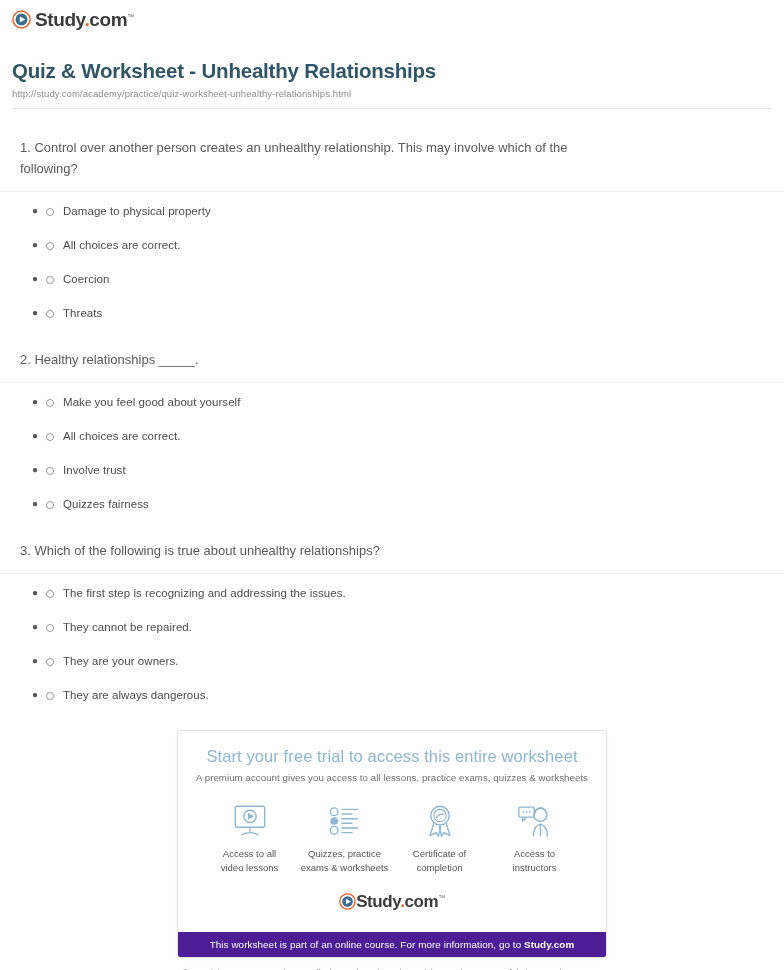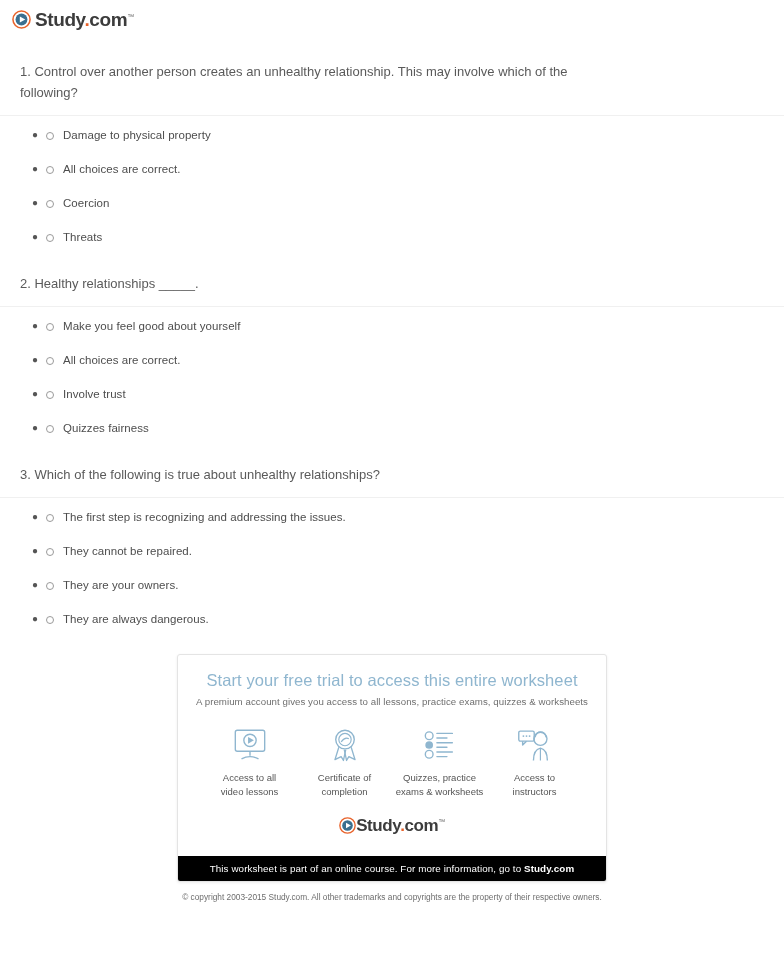--- a/index.html
+++ b/index.html
@@ -192,21 +192,21 @@
   }
   .promo-logo .logo-text {
     font-size: 17px;
   }
   .promo-logo .logo-mark {
     width: 17px;
     height: 17px;
     flex: 0 0 17px;
   }
   .promo-bar {
-    background: #000000;
+    background: #4c1d95;
     color: #ffffff;
     text-align: center;
     font-size: 9.8px;
     padding: 7px 4px;
     letter-spacing: 0.1px;
   }
   .promo-bar b {
     font-weight: bold;
   }
 
@@ -229,20 +229,24 @@
         <svg width="19" height="19" viewBox="0 0 40 40">
           <circle cx="20" cy="20" r="18" fill="none" stroke="#e8622a" stroke-width="3.2"></circle>
           <circle cx="20" cy="20" r="12.5" fill="#3b6f8f"></circle>
           <polygon points="16.5,13.5 28,20 16.5,26.5" fill="#ffffff"></polygon>
         </svg>
       </span>
       <span class="logo-text"><span>Study</span><span class="dot">.</span><span>com</span><span class="logo-tm">™</span></span>
     </div>
   </div>
 
+  <div class="title-block">
+    <h1 class="doc-title">Quiz &amp; Worksheet - Unhealthy Relationships</h1>
+    <p class="doc-url">http://study.com/academy/practice/quiz-worksheet-unhealthy-relationships.html</p>
+  </div>
 
   <div class="questions">
 
     <div class="question-block">
       <p class="question-text">1. Control over another person creates an unhealthy relationship. This may involve which of the following?</p>
       <hr class="question-rule">
       <ul class="options">
         <li class="option-row">
           <span class="option-bullet">●</span>
           <span class="radio-dot"></span>
@@ -336,53 +340,53 @@
                 <rect x="5" y="3" width="38" height="27" rx="2.5" fill="none" stroke="#8fb6cf" stroke-width="1.8"></rect>
                 <circle cx="24" cy="16" r="8" fill="none" stroke="#8fb6cf" stroke-width="1.8"></circle>
                 <polygon points="21.5,11.5 29,16 21.5,20.5" fill="#8fb6cf"></polygon>
                 <path d="M24 30 L24 36" stroke="#8fb6cf" stroke-width="1.8" fill="none"></path>
                 <path d="M13 40 Q24 34 35 40" stroke="#8fb6cf" stroke-width="1.8" fill="none"></path>
               </svg>
             </div>
             <div class="feature-label">
               <span>Access to all</span><br>
               <span>video lessons</span>
-            </div>
-          </div>
-
-          <div class="feature">
-            <div class="feature-icon">
-              <svg width="38" height="34" viewBox="0 0 48 44">
-                <circle cx="24" cy="15" r="12" fill="none" stroke="#8fb6cf" stroke-width="1.8"></circle>
-                <circle cx="24" cy="15" r="8" fill="none" stroke="#8fb6cf" stroke-width="1.5"></circle>
-                <path d="M19 18 Q24 11 29 14" stroke="#8fb6cf" stroke-width="1.5" fill="none"></path>
-                <path d="M16 25 L11 41 L19 37 L22 42 L25 28" fill="none" stroke="#8fb6cf" stroke-width="1.7" stroke-linejoin="round"></path>
-                <path d="M32 25 L37 41 L29 37 L26 42 L23 28" fill="none" stroke="#8fb6cf" stroke-width="1.7" stroke-linejoin="round"></path>
-              </svg>
-            </div>
-            <div class="feature-label">
-              <span>Certificate of</span><br>
-              <span>completion</span>
             </div>
           </div>
 
           <div class="feature">
             <div class="feature-icon">
               <svg width="38" height="34" viewBox="0 0 48 44">
                 <circle cx="10" cy="10" r="5" fill="none" stroke="#8fb6cf" stroke-width="1.8"></circle>
                 <circle cx="10" cy="22" r="5" fill="#8fb6cf"></circle>
                 <circle cx="10" cy="34" r="5" fill="none" stroke="#8fb6cf" stroke-width="1.8"></circle>
                 <path d="M20 7 H40 M20 13 H33" stroke="#8fb6cf" stroke-width="1.8" stroke-linecap="round"></path>
                 <path d="M20 19 H40 M20 25 H33" stroke="#8fb6cf" stroke-width="1.8" stroke-linecap="round"></path>
                 <path d="M20 31 H40 M20 37 H33" stroke="#8fb6cf" stroke-width="1.8" stroke-linecap="round"></path>
               </svg>
             </div>
             <div class="feature-label">
               <span>Quizzes, practice</span><br>
               <span>exams &amp; worksheets</span>
+            </div>
+          </div>
+
+          <div class="feature">
+            <div class="feature-icon">
+              <svg width="38" height="34" viewBox="0 0 48 44">
+                <circle cx="24" cy="15" r="12" fill="none" stroke="#8fb6cf" stroke-width="1.8"></circle>
+                <circle cx="24" cy="15" r="8" fill="none" stroke="#8fb6cf" stroke-width="1.5"></circle>
+                <path d="M19 18 Q24 11 29 14" stroke="#8fb6cf" stroke-width="1.5" fill="none"></path>
+                <path d="M16 25 L11 41 L19 37 L22 42 L25 28" fill="none" stroke="#8fb6cf" stroke-width="1.7" stroke-linejoin="round"></path>
+                <path d="M32 25 L37 41 L29 37 L26 42 L23 28" fill="none" stroke="#8fb6cf" stroke-width="1.7" stroke-linejoin="round"></path>
+              </svg>
+            </div>
+            <div class="feature-label">
+              <span>Certificate of</span><br>
+              <span>completion</span>
             </div>
           </div>
 
           <div class="feature">
             <div class="feature-icon">
               <svg width="38" height="34" viewBox="0 0 48 44">
                 <rect x="3" y="4" width="20" height="13" rx="2" fill="none" stroke="#8fb6cf" stroke-width="1.8"></rect>
                 <path d="M8 17 L8 22 L13 17" fill="none" stroke="#8fb6cf" stroke-width="1.8" stroke-linejoin="round"></path>
                 <circle cx="9" cy="10.5" r="1.2" fill="#8fb6cf"></circle>
                 <circle cx="13" cy="10.5" r="1.2" fill="#8fb6cf"></circle>

